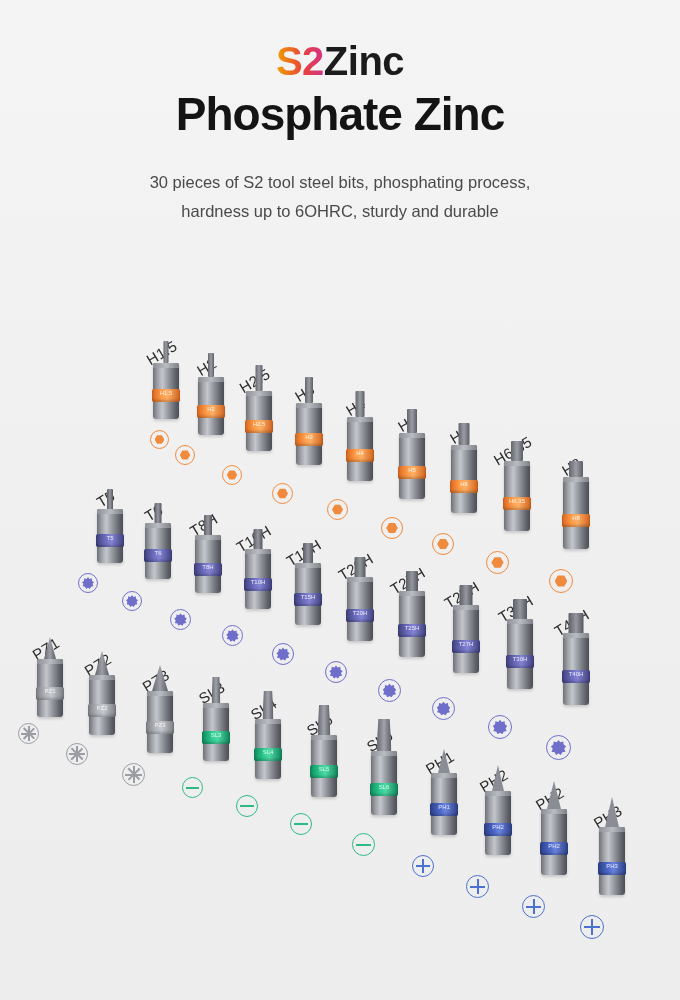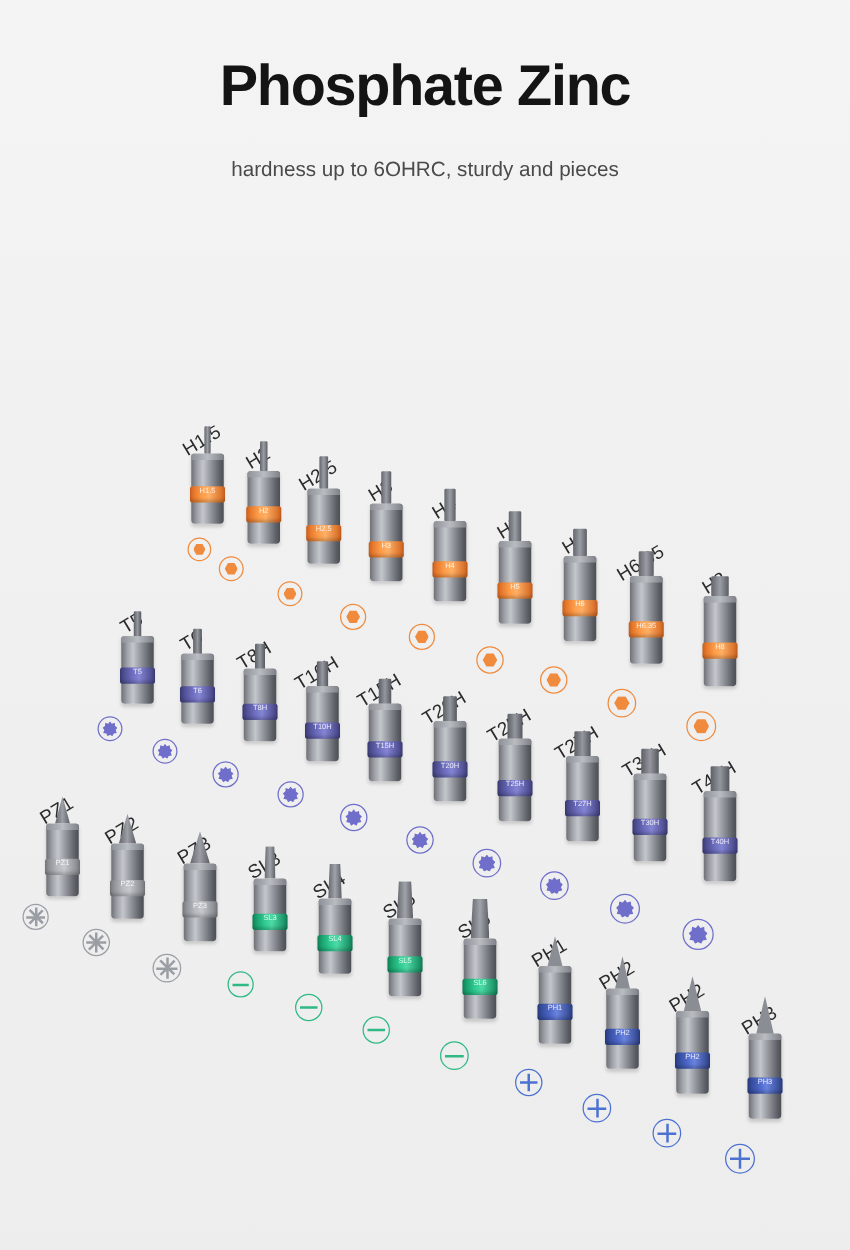--- a/index.html
+++ b/index.html
@@ -191,23 +191,27 @@
   .pzglyph span:nth-child(2){ top:50%; left:0; height:2px; width:100%; margin-top:-1px; }
   .pzglyph span:nth-child(3){ left:50%; top:0; width:1.5px; height:100%; margin-left:-0.75px; transform: rotate(45deg); }
   .pzglyph span:nth-child(4){ left:50%; top:0; width:1.5px; height:100%; margin-left:-0.75px; transform: rotate(-45deg); }
 </style>
 </head>
 <body>
 
 <div class="page">
 
   <div class="header">
+    <div class="title-line1">
+      <span class="s2">S2</span><span>Zinc</span>
+    </div>
     <div class="title-line2">Phosphate Zinc</div>
     <div class="subtitle">
-      <div>hardness up to 6OHRC, sturdy and pieces</div>
+      <div>30 pieces of S2 tool steel bits, phosphating process,</div>
+      <div>hardness up to 6OHRC, sturdy and durable</div>
     </div>
   </div>
 
   <div class="stage" id="stage">
       <div class="bit" style="left: 146px; top: 78px;">
         <div class="lbl">H1.5</div>
         <div class="body" style="height: 56px;">
           <div class="tip tip-hex" style="height: 22px; width: 5px;"></div>
           <div class="collar orange" style="bottom: 17px;">
             <div class="code">H1.5</div>

